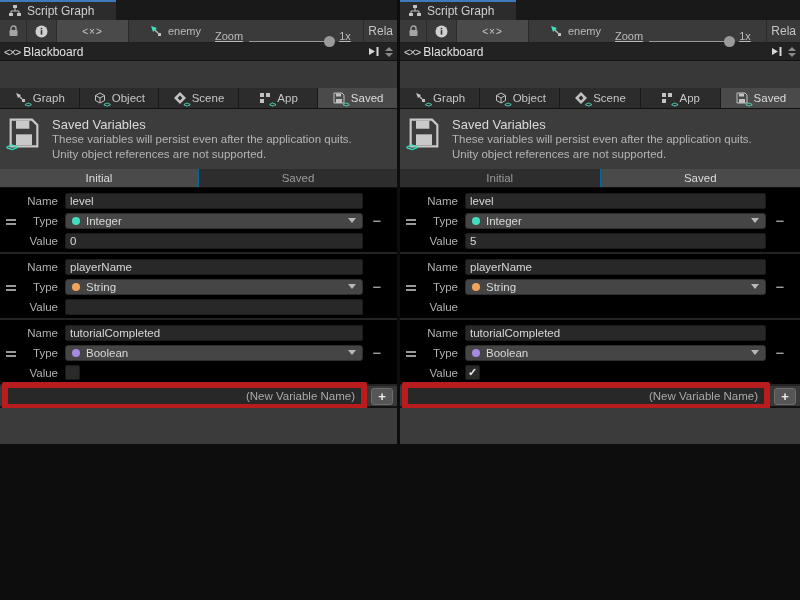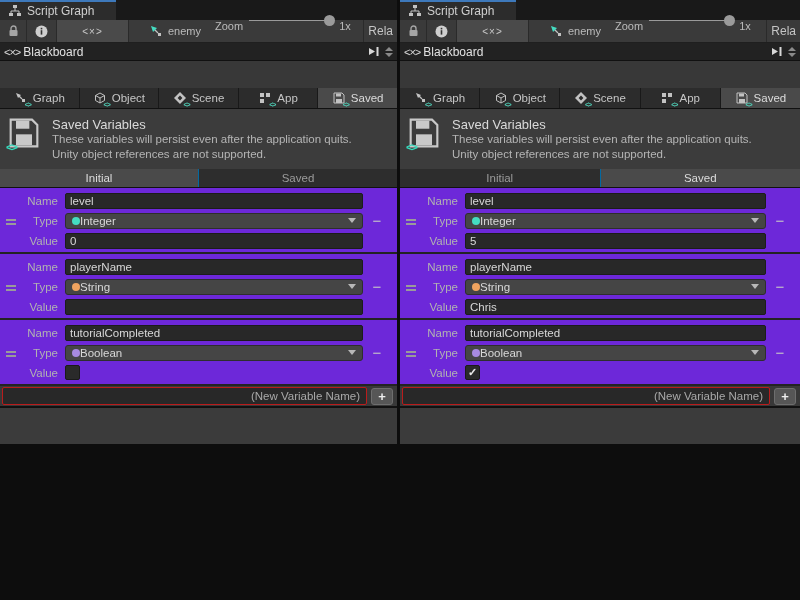--- a/index.html
+++ b/index.html
@@ -19,21 +19,21 @@
   
   .toolbar { height:23px; background:#3a3a3a; border-bottom:1px solid #1f1f1f;
              display:flex; align-items:stretch; flex:0 0 auto; font-size:11px; color:#bbb; }
   .tbtn { display:flex; align-items:center; justify-content:center;
           border-right:1px solid #2a2a2a; }
   .tbtn.lock { width:27px; }
   .tbtn.info { width:30px; }
   .tbtn.cx { width:72px; background:#4a4a4a; color:#c9c9c9; font-size:10px; letter-spacing:1px; }
   .tgroup { display:flex; align-items:center; gap:5px; padding:0 8px; }
   .enemy { margin-left:12px; }
-  .zoomgrp { display:flex; align-items:flex-start; gap:6px; padding:0 6px; flex:1 1 auto; }
+  .zoomgrp { display:flex; align-items:flex-end; gap:6px; padding:0 6px; flex:1 1 auto;text-decoration:underline; }
   .ztrack { width:84px; height:1px; background:#9a9a9a; position:relative; }
   .zhandle { position:absolute; right:-2px; top:-5px; width:11px; height:11px;
              border-radius:50%; background:#9a9a9a; }
   .rela { border-left:1px solid #2a2a2a; display:flex; align-items:center;
           padding:0 4px; color:#c5c5c5; font-size:12px; white-space:nowrap; overflow:hidden; }
 
   
   .bboard { height:18px; background:#222; border-bottom:1px solid #111;
             display:flex; align-items:center; padding:0 4px; color:#e2e2e2;
             font-size:12px; flex:0 0 auto; }
@@ -66,53 +66,53 @@
   .infotext .ititle { color:#d9d9d9; font-size:13px; margin-bottom:0; }
 
   
   .statetabs { height:19px; background:#0369a1; display:flex; gap:1px; flex:0 0 auto;
                border-bottom:1px solid #111; }
   .statetab { flex:1; background:#2d2d2d; color:#9b9b9b; font-size:11.5px;
               display:flex; align-items:center; justify-content:center; }
   .statetab.sel { background:#4a4a4a; color:#dcdcdc; }
 
   
-  .vars { background:#6d28d9; flex:0 0 auto; }
+  .vars { background:#000000; flex:0 0 auto; }
   .vrow { height:66px; border-bottom:2px solid #232323; padding:4px 6px 0 0;
           display:flex; }
   .gutter { width:22px; display:flex; align-items:center; justify-content:center; }
   .handle { width:10px; height:6px; border-top:2px solid #9a9a9a; border-bottom:2px solid #9a9a9a; }
   .fields { flex:1; display:flex; flex-direction:column; gap:3px; }
   .fline { display:flex; align-items:center; height:17px; }
   .flabel { width:36px; text-align:right; color:#b2b2b2; font-size:11.5px;
             margin-right:7px; flex:0 0 auto; }
   .tinput { flex:1; height:16px; background:#282828; border:1px solid #1c1c1c;
             border-radius:2px; color:#d8d8d8; font-size:11.5px; padding:0 4px;
             font-family:"Liberation Sans", sans-serif; outline:none; }
   .dropdown { flex:1; height:16px; background:#454545; border:1px solid #2e2e2e;
-              border-radius:3px; display:flex; align-items:center; 
+              border-radius:3px; display:flex; align-items:center; gap:6px;
               padding:0 6px; color:#d8d8d8; font-size:11.5px; }
   .dot { width:8px; height:8px; border-radius:50%; flex:0 0 auto; }
   .dot.teal { background:#44dcc1; }
   .dot.orange { background:#efa35f; }
   .dot.purple { background:#a78ae0; }
   .dropdown .grow { flex:1; }
   .caret { width:0; height:0; border-left:4px solid transparent;
            border-right:4px solid transparent; border-top:5px solid #b8b8b8; }
   .minuscell { width:28px; display:flex; align-items:center; justify-content:center;
                color:#c8c8c8; font-size:15px; flex:0 0 auto; }
   .checkbox { width:15px; height:15px; background:#2a2a2a; border:1px solid #1a1a1a;
               border-radius:2px; color:#e8e8e8; font-size:11px; font-weight:bold;
               display:flex; align-items:center; justify-content:center; }
 
   
   .newrow { height:22px; background:#383838; display:flex; align-items:center;
             padding:2px 4px 2px 2px; gap:4px; border-bottom:2px solid #111;
             flex:0 0 auto; }
-  .newinput { flex:1; height:17px; background:#282828; border:1px solid #b91c1c;
+  .newinput { flex:1; height:17px; background:#282828; border:6px solid #b91c1c;
               border-radius:2px; color:#d8d8d8; text-align:right; font-size:11.5px;
               padding:8px 6px; font-family:"Liberation Sans", sans-serif; outline:none; }
   .newinput::placeholder { color:#a9a9a9; opacity:1; }
   .plusbtn { width:22px; height:17px; background:#565656; border:1px solid #6e6e6e;
              border-radius:3px; color:#eee; font-size:13px; font-weight:bold;
              display:flex; align-items:center; justify-content:center; }
 
   
   .graphspace { flex:1; background:#3b3b3b; }
 
@@ -564,21 +564,20 @@
             <div class="dropdown">
               <span class="dot orange"></span>
               <span>String</span>
               <span class="grow"></span>
                 <span class="caret"></span>
             </div>
             <span class="minuscell">−</span>
           </div>
           <div class="fline">
             <span class="flabel">Value</span>
-            <input class="tinput" value="Chris" style="">
             <span class="minuscell"></span>
           </div>
         </div>
       </div>
 
       <div class="vrow">
         <div class="gutter">
             <span class="handle"></span>
           </div>
         <div class="fields">

